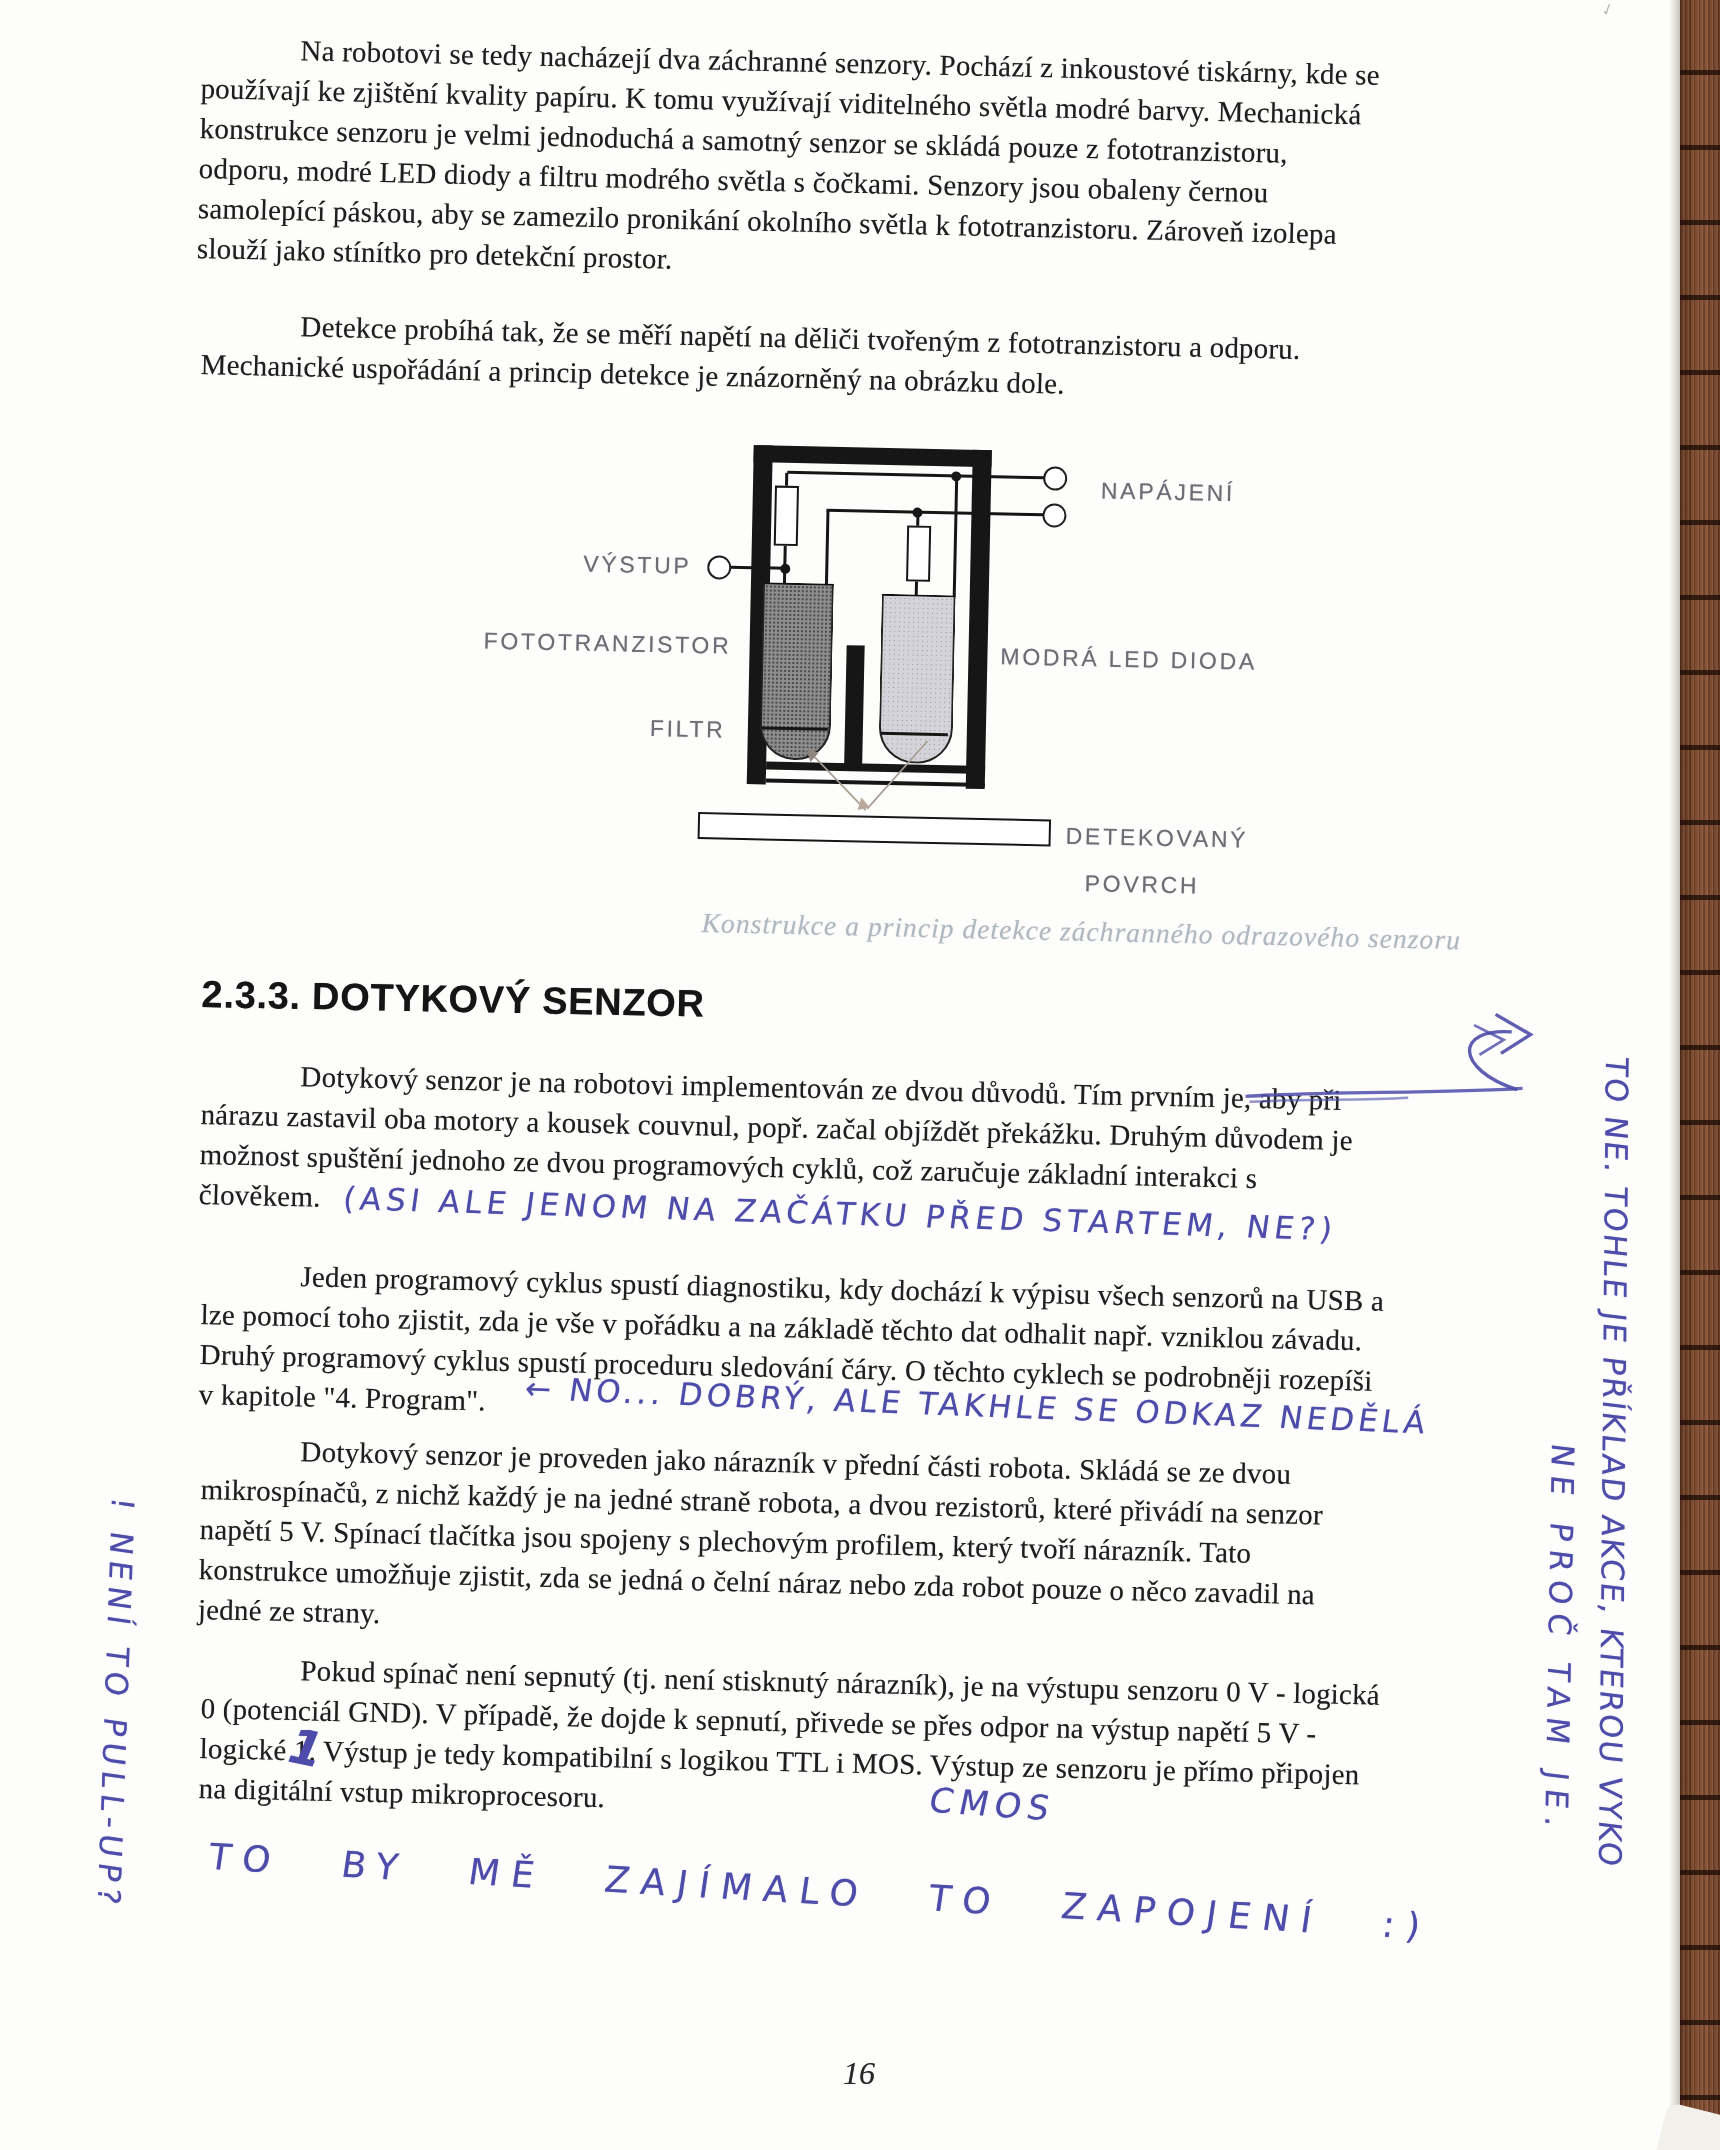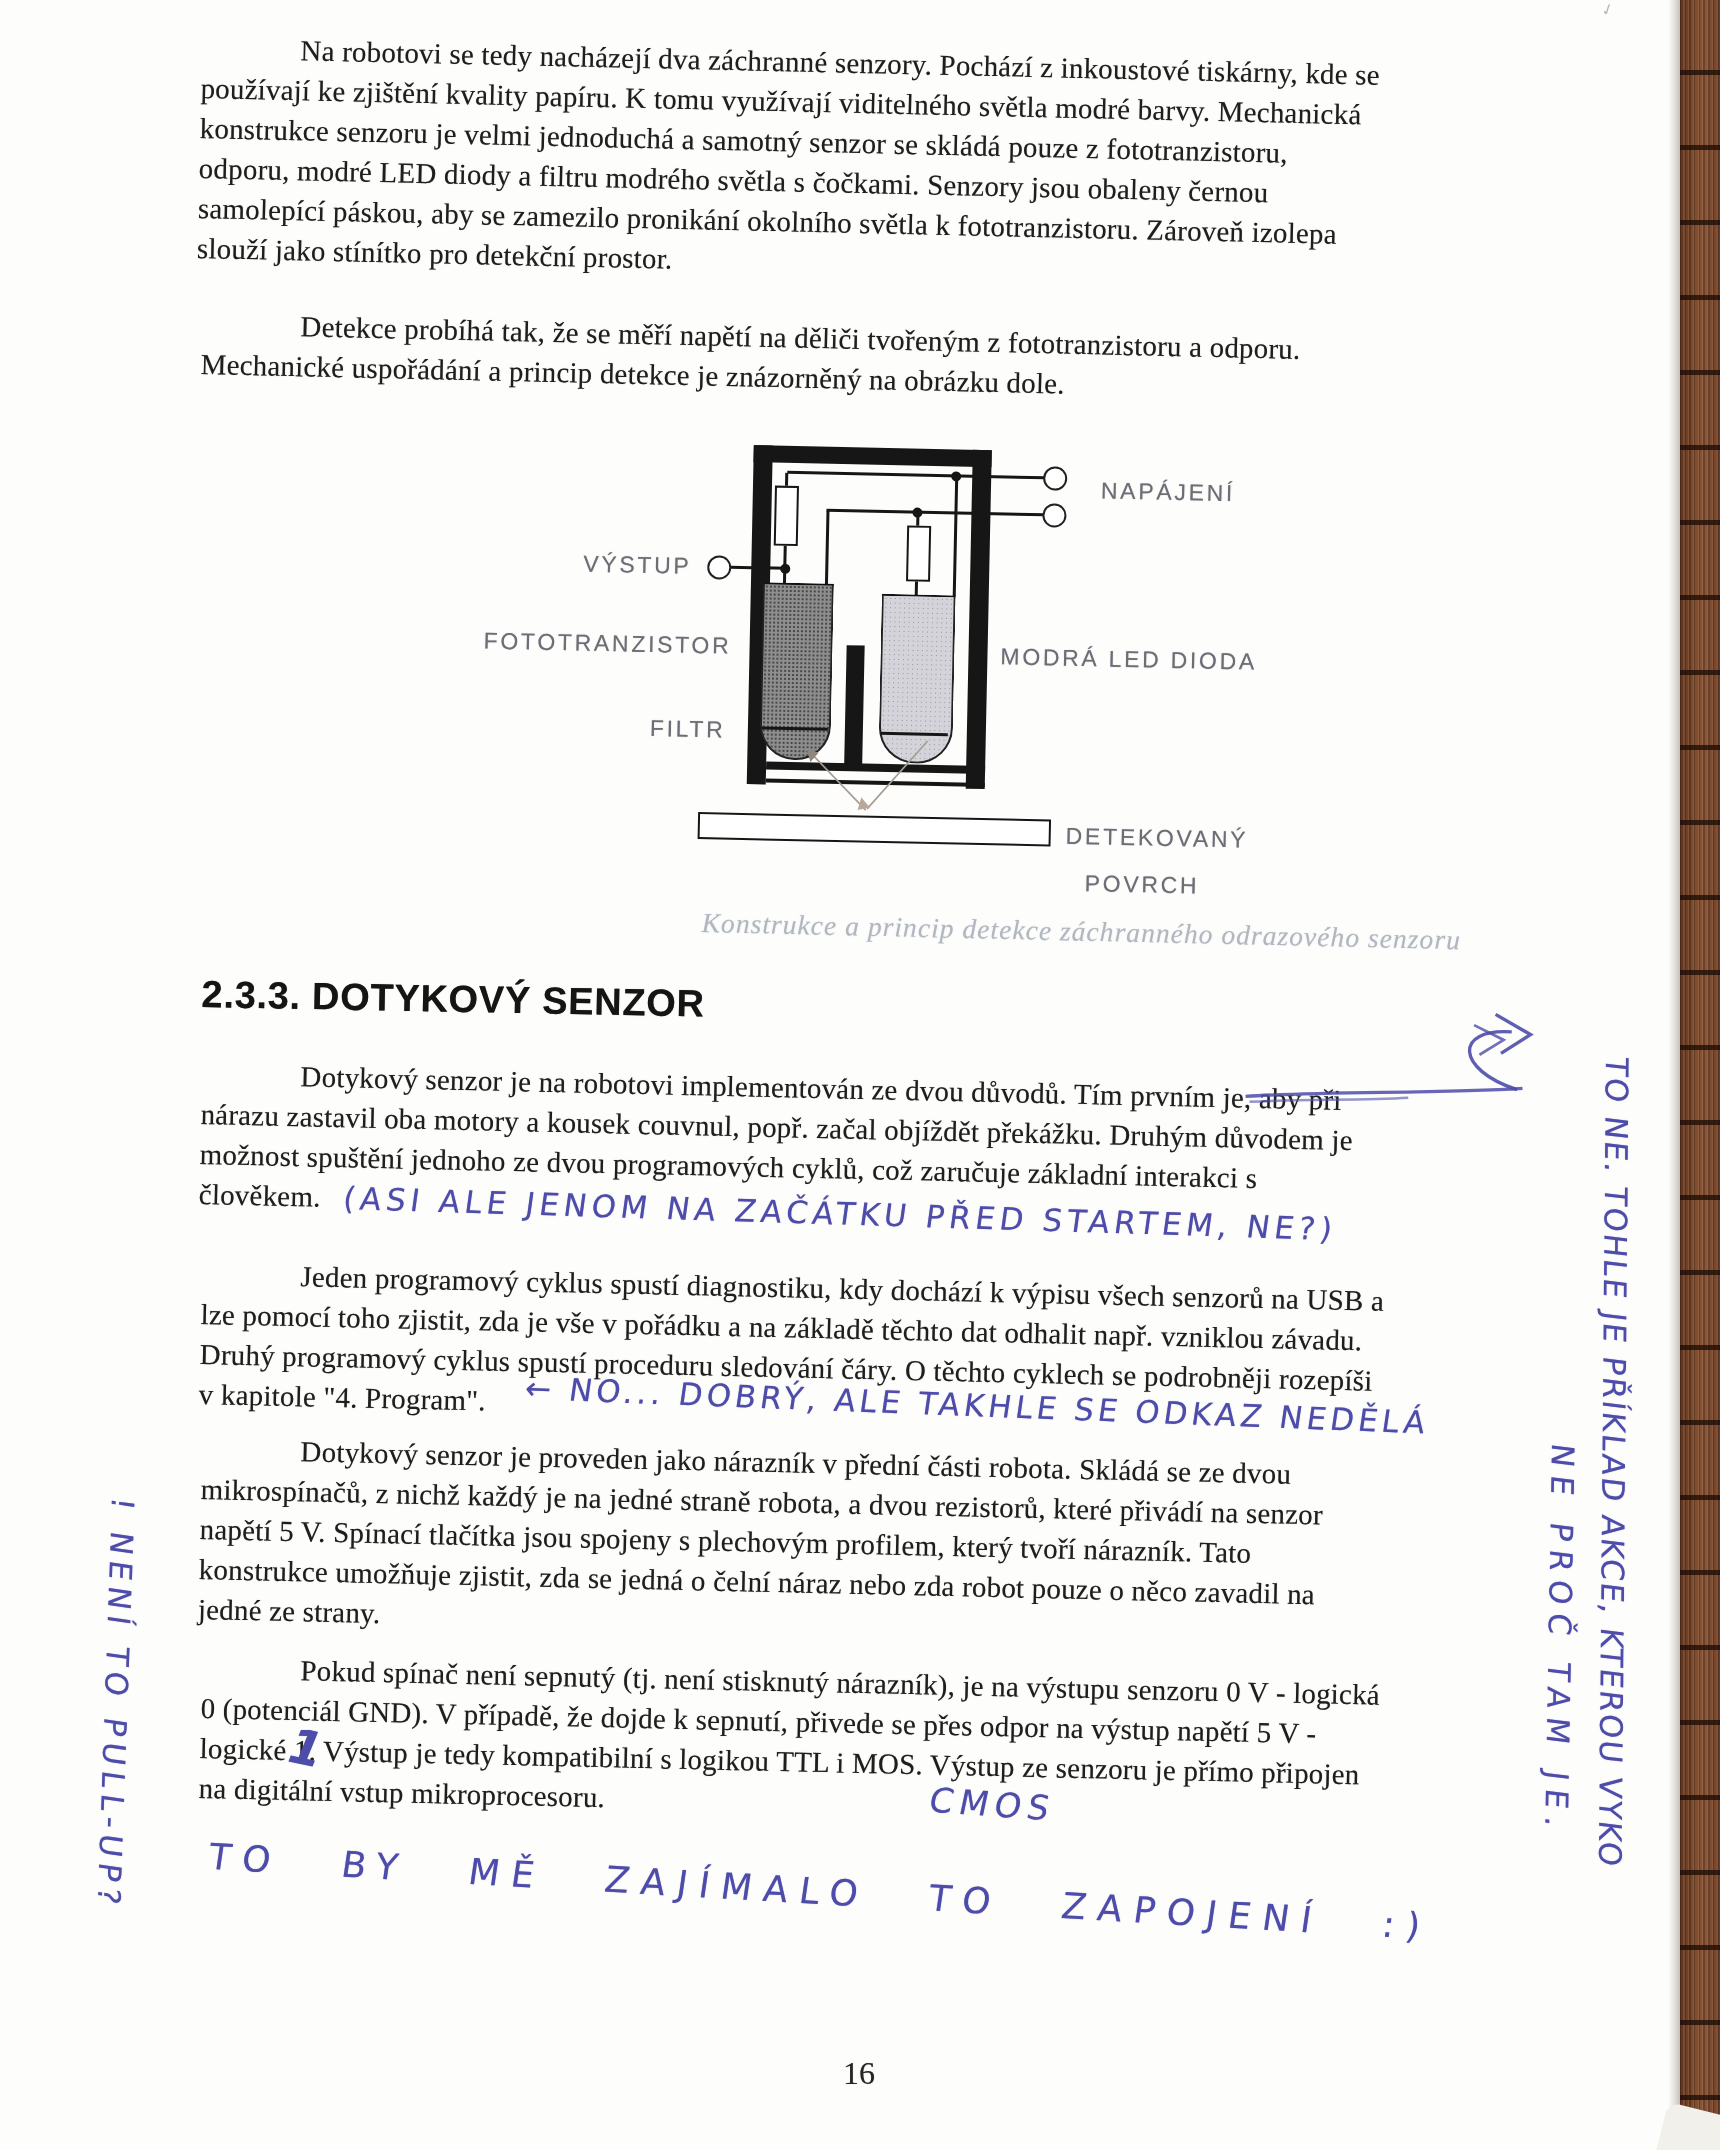--- a/index.html
+++ b/index.html
@@ -166,21 +166,21 @@
 mikrospínačů, z nichž každý je na jedné straně robota, a dvou rezistorů, které přivádí na senzor
 napětí 5 V. Spínací tlačítka jsou spojeny s plechovým profilem, který tvoří nárazník. Tato
 konstrukce umožňuje zjistit, zda se jedná o čelní náraz nebo zda robot pouze o něco zavadil na
 jedné ze strany.</p>
 
   <p class="abs typed indent" style="left:202px;top:1648px;margin:0;">Pokud spínač není sepnutý (tj. není stisknutý nárazník), je na výstupu senzoru 0 V - logická
 0 (potenciál GND). V případě, že dojde k sepnutí, přivede se přes odpor na výstup napětí 5 V -
 logické 1. Výstup je tedy kompatibilní s logikou TTL i MOS. Výstup ze senzoru je přímo připojen
 na digitální vstup mikroprocesoru.</p>
 
-  <div class="abs pagenum" style="left:843px;top:2055px;">16</div>
+  <div class="abs pagenum" style="left:843px;top:2055px;font-style:italic;">16</div>
 
   <svg class="abs" style="left:1240px;top:1005px;" width="323" height="121" viewBox="0 0 480 180">
     <path d="M 8 136 C 120 128, 300 132, 420 124" stroke="#4e4caa" stroke-width="5" fill="none" opacity=".85"></path>
     <path d="M 14 144 C 100 140, 180 142, 250 138" stroke="#4e4caa" stroke-width="3.5" fill="none" opacity=".6"></path>
     <path d="M 412 126 C 320 96, 318 34, 404 40" stroke="#4e4caa" stroke-width="5" fill="none" opacity=".9"></path>
     <path d="M 380 14 L 432 44 L 388 72" stroke="#4e4caa" stroke-width="5" fill="none" opacity=".9"></path>
     <path d="M 348 30 L 392 52 L 356 74" stroke="#4e4caa" stroke-width="4" fill="none" opacity=".8"></path>
   </svg>
 
   <div class="abs hand" style="left:346px;top:1180px;font-size:31px;letter-spacing:4.7px;transform:rotate(1.8deg) skewX(-6deg);transform-origin:left top;">(ASI ALE JENOM NA ZAČÁTKU PŘED STARTEM, NE?)</div>

